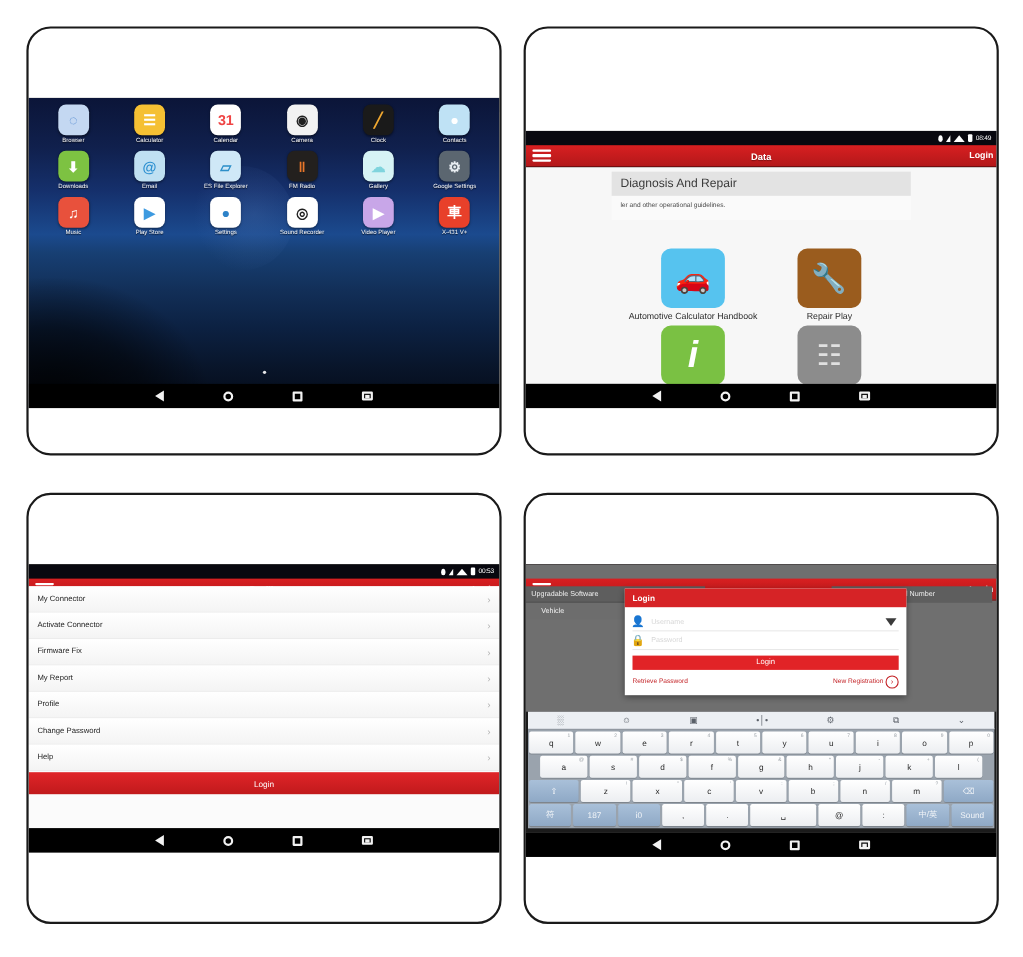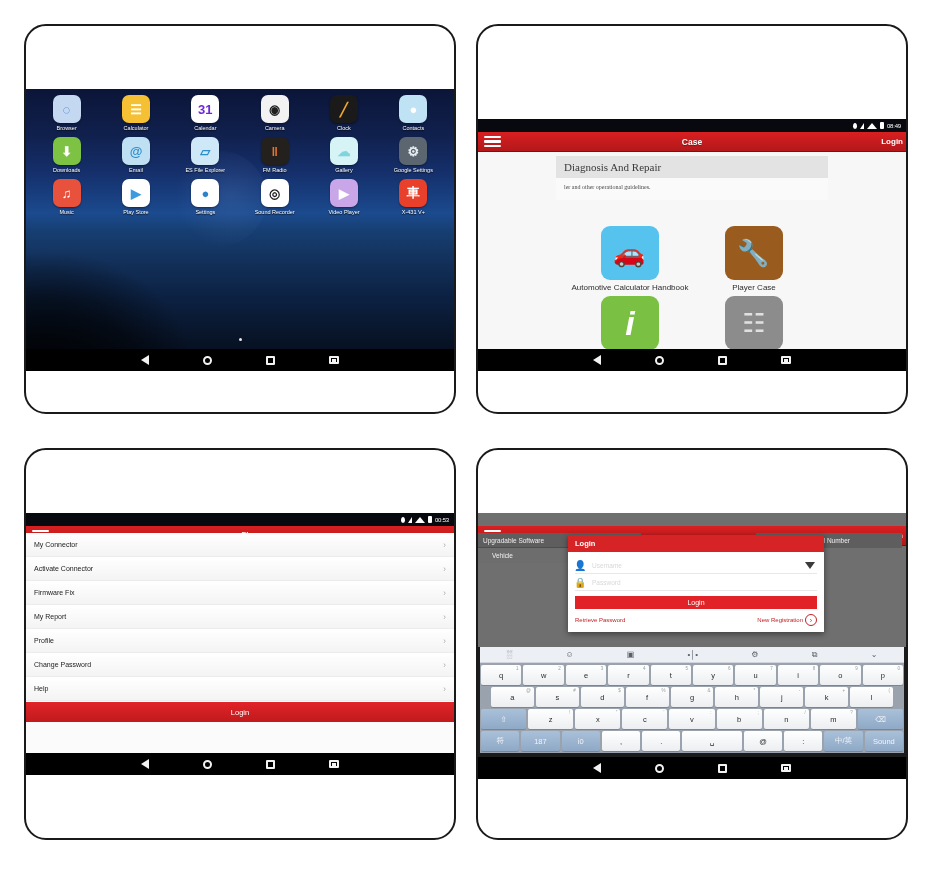--- a/index.html
+++ b/index.html
@@ -120,21 +120,21 @@
   .hamburger i { display:block; height:2.5px; background:#fff; border-radius:1px; }
   .appbar-title { flex:1; text-align:center; color:#fff; font-size:8.5px; font-weight:bold;
     text-shadow:0 1px 1px rgba(0,0,0,.35); }
   .appbar-right { position:absolute; right:3px; color:#fff; font-size:8px; font-weight:bold; }
 
   
   #p2-screen { top: 93px; height: 252px; }
   .data-body { position:absolute; left:0; right:0; top:33px; bottom:22px;
     background:#f7f7f7; }
   .data-card { position:absolute; left:78px; right:78px; top:4px;
-    background:#fafafa;font-family:Liberation Serif, serif; }
+    background:#fafafa; }
   .data-head { background:#e3e3e3; color:#3a3a3a; font-size:11px;
     padding:5px 8px; }
   .data-sub { color:#4a4a4a; font-size:6px; padding:6px 8px 10px 8px; }
   .data-tiles { position:absolute; left:0; right:0; top:74px; bottom:0;
     display:grid; grid-template-columns:1fr 1fr; justify-items:center;
     row-gap:4px; padding:0 90px; }
   .tile { display:flex; flex-direction:column; align-items:center; gap:3px; }
   .tile-ic { width:58px; height:54px; border-radius:9px;
     display:flex; align-items:center; justify-content:center; }
   .tile-lb { font-size:8px; color:#2d2d2d; text-align:center; line-height:1.15; }
@@ -220,21 +220,21 @@
       <div class="app-grid" id="p1-apps">
           <div class="app">
             <div class="app-ic" style="background:#c4d8f2;color:#2b6fc4">◌</div>
             <div class="app-lb">Browser</div>
           </div>
           <div class="app">
             <div class="app-ic" style="background:#f5c033;color:#ffffff">☰</div>
             <div class="app-lb">Calculator</div>
           </div>
           <div class="app">
-            <div class="app-ic" style="background:#ffffff;color:#6d28d9">31</div>
+            <div class="app-ic" style="background:#ffffff;color:#ef4444">31</div>
             <div class="app-lb">Calendar</div>
           </div>
           <div class="app">
             <div class="app-ic" style="background:#f2f2f2;color:#1f1f1f">◉</div>
             <div class="app-lb">Camera</div>
           </div>
           <div class="app">
             <div class="app-ic" style="background:#1a1a1a;color:#f0a830">╱</div>
             <div class="app-lb">Clock</div>
           </div>
@@ -311,36 +311,36 @@
         <span class="sb-ico ico-wifi"></span>
         <span class="sb-ico ico-bat"></span>
         <span class="sb-time">08:49</span>
       </div>
       <div class="appbar">
         <span class="hamburger">
             <i></i>
             <i></i>
             <i></i>
           </span>
-        <span class="appbar-title">Case</span>
+        <span class="appbar-title">Data</span>
         <span class="appbar-right">Login</span>
       </div>
       <div class="data-body">
         <div class="data-card">
           <div class="data-head">Diagnosis And Repair</div>
           <div class="data-sub">ler and other operational guidelines.</div>
         </div>
         <div class="data-tiles" id="p2-tiles">
             <div class="tile">
               <div class="tile-ic" style="background:#56c3ef;font-size:26px;color:#fff">🚗</div>
               <div class="tile-lb">Automotive Calculator Handbook</div>
             </div>
             <div class="tile">
               <div class="tile-ic" style="background:#9a5c1e;font-size:26px;color:#fff">🔧</div>
-              <div class="tile-lb">Player Case</div>
+              <div class="tile-lb">Repair Play</div>
             </div>
             <div class="tile">
               <div class="tile-ic" style="background:#7ac143;font-size:26px;color:#fff">
                 <span style="font-style:italic;font-size:34px;color:#fff;font-weight:bold">i</span>
               </div>
             </div>
             <div class="tile">
               <div class="tile-ic" style="background:#8c8c8c;font-size:26px;color:#fff">
                 <span style="font-size:26px;color:#e0e0e0">☷</span>
               </div>

